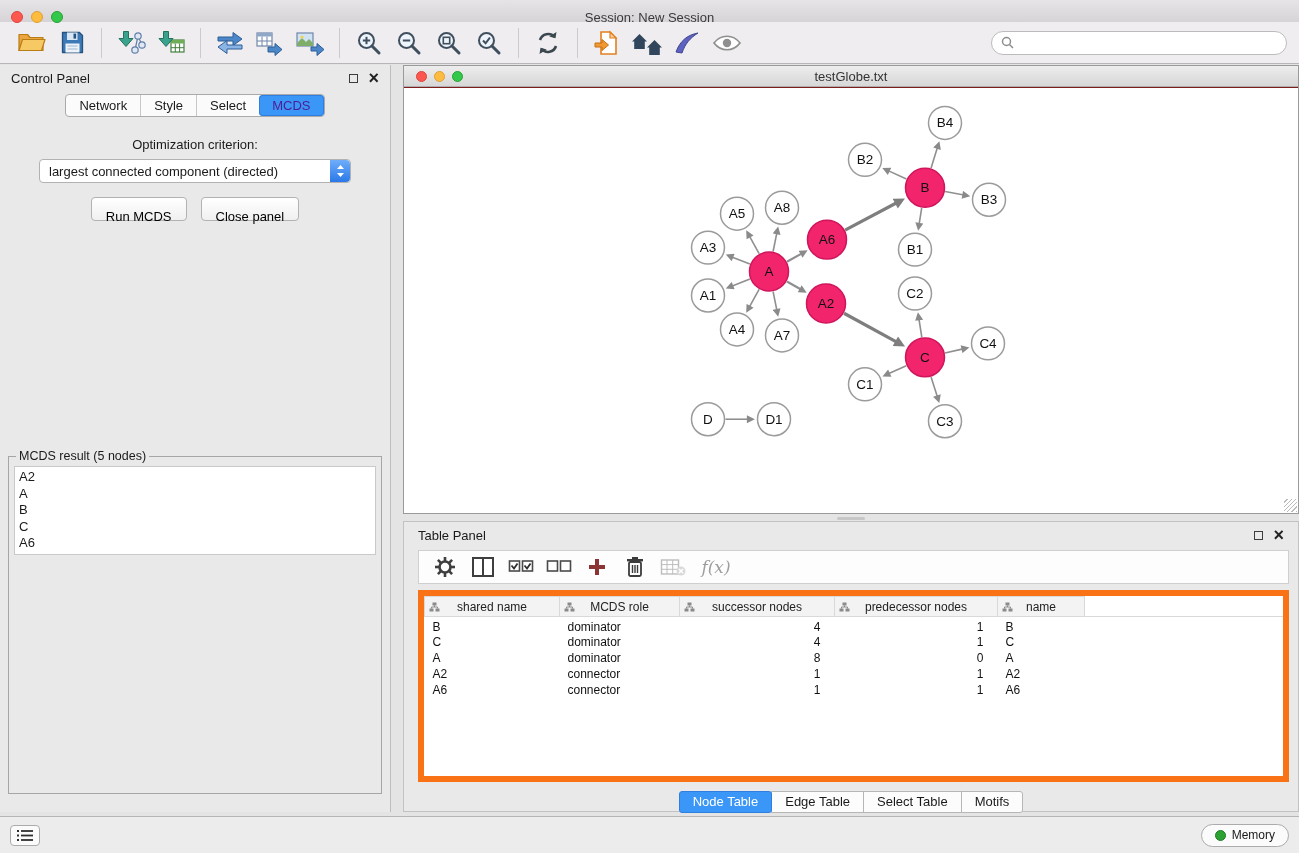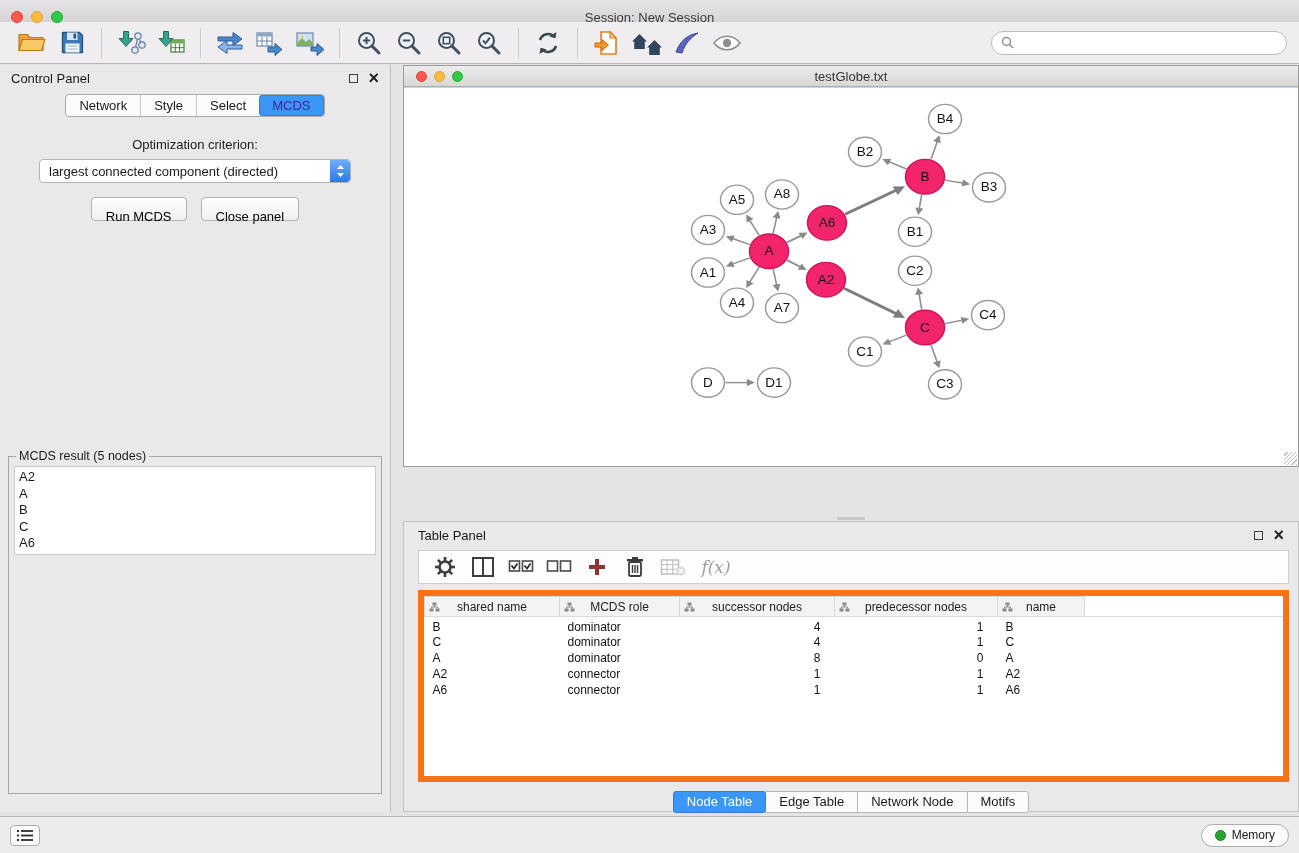--- a/index.html
+++ b/index.html
@@ -54,21 +54,21 @@
   .cp-buttons { display:flex; justify-content:center; gap:14px; margin-top:14px; }
   .cp-btn { font-size:13px; height:23px; padding:11px 14px; background:linear-gradient(#ffffff,#f0f0f0);
     border:1px solid #b2b2b2; border-radius:4px; cursor:pointer; font-family:inherit; }
   .result-fieldset { margin:auto 8px 18px; height:345px; border:1px solid #a6a6a6; padding:3px 5px 6px;
     display:flex; flex-direction:column; }
   .result-fieldset legend { font-size:12.5px; padding:0 3px; margin-left:2px; }
   .result-list { flex:1; background:#fff; border:1px solid #c9c9c9; overflow:auto; padding:2px 4px; font-size:13px; }
   .result-item { height:16.5px; line-height:16.5px; }
 
   
-  .network-window { position:absolute; left:403px; top:0; right:0; height:402px; background:#bef264;
+  .network-window { position:absolute; left:403px; top:0; right:0; height:449px; background:#7f1d1d;
     border:1px solid #9a9a9a; }
   .nw-titlebar { position:relative; height:21px; background:linear-gradient(#ededed,#d7d7d7);
     border-bottom:1px solid #aeaeae; display:flex; align-items:center; }
   .nw-lights { display:flex; gap:7px; padding-left:12px; z-index:2; }
   .nw-lights .light { width:11px; height:11px; }
   .nw-title { position:absolute; left:0; right:0; text-align:center; font-size:13px; color:#333; }
   .nw-content { position:absolute; top:22px; left:0; right:0; bottom:0; overflow:hidden; background:#fff; }
   .nw-content svg { width:100%; height:100%; display:block; }
   .nw-grip { position:absolute; right:1px; bottom:1px; width:13px; height:13px;
     background:repeating-linear-gradient(135deg, transparent 0 2px, #bbb 2px 3px); cursor:nwse-resize; }
@@ -590,21 +590,21 @@
                 <td class="num">1</td>
                 <td>A6</td>
                 <td></td>
               </tr>
             </tbody>
         </table>
       </div>
       <div class="tp-tabs">
         <div class="tp-tab active">Node Table</div>
         <div class="tp-tab">Edge Table</div>
-        <div class="tp-tab">Network Node</div>
+        <div class="tp-tab">Select Table</div>
         <div class="tp-tab">Motifs</div>
       </div>
     </div>
   </div>
 
   <div class="statusbar">
     <div class="sb-list-btn">
       <svg width="16" height="13" viewBox="0 0 16 13">
         <g fill="#2e2e2e">
           <rect x="0" y="1" width="2" height="2"></rect>

